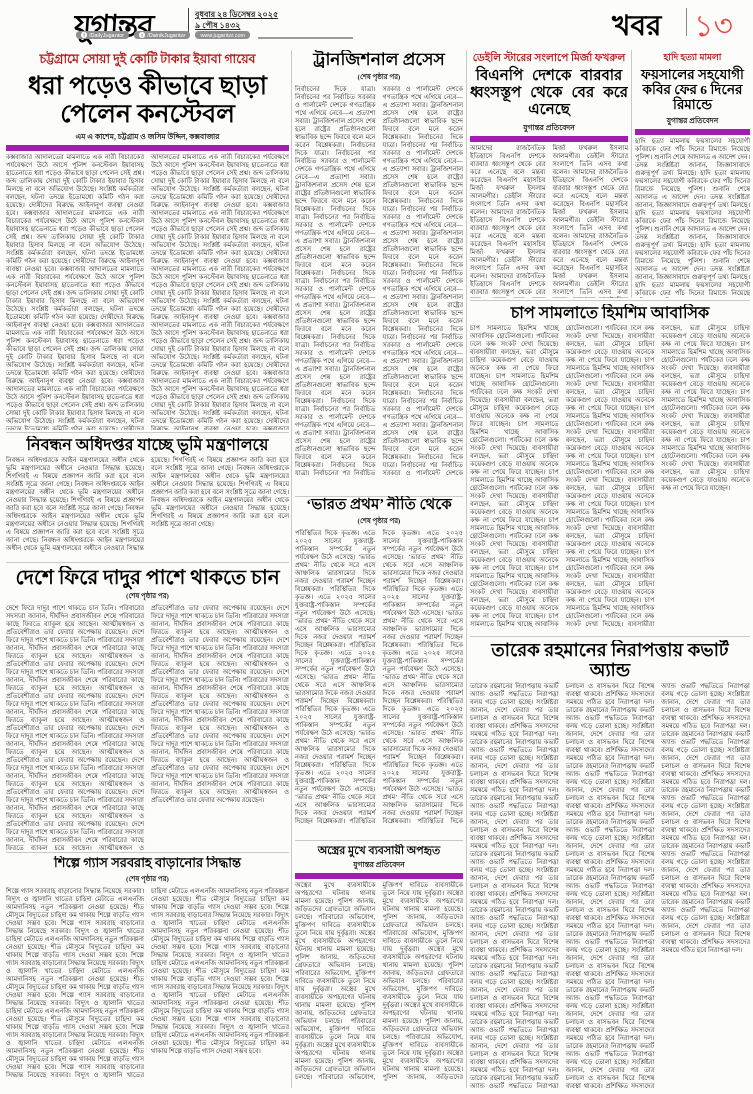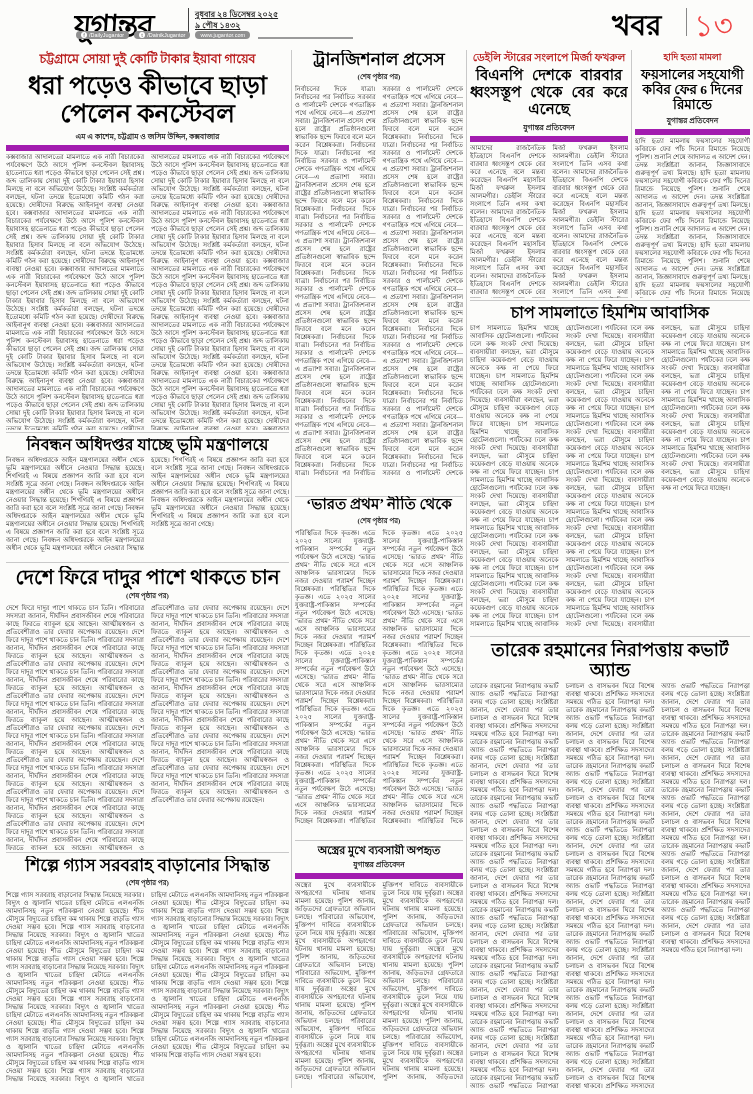--- a/index.html
+++ b/index.html
@@ -90,21 +90,21 @@
     <div class="body-text cols2" style="height:98px;">নিবন্ধন অধিদপ্তরকে আইন মন্ত্রণালয়ের অধীন থেকে ভূমি মন্ত্রণালয়ের অধীনে নেওয়ার সিদ্ধান্ত হয়েছে। শিগগিরই এ বিষয়ে প্রজ্ঞাপন জারি করা হবে বলে সংশ্লিষ্ট সূত্রে জানা গেছে। নিবন্ধন অধিদপ্তরকে আইন মন্ত্রণালয়ের অধীন থেকে ভূমি মন্ত্রণালয়ের অধীনে নেওয়ার সিদ্ধান্ত হয়েছে। শিগগিরই এ বিষয়ে প্রজ্ঞাপন জারি করা হবে বলে সংশ্লিষ্ট সূত্রে জানা গেছে। নিবন্ধন অধিদপ্তরকে আইন মন্ত্রণালয়ের অধীন থেকে ভূমি মন্ত্রণালয়ের অধীনে নেওয়ার সিদ্ধান্ত হয়েছে। শিগগিরই এ বিষয়ে প্রজ্ঞাপন জারি করা হবে বলে সংশ্লিষ্ট সূত্রে জানা গেছে। নিবন্ধন অধিদপ্তরকে আইন মন্ত্রণালয়ের অধীন থেকে ভূমি মন্ত্রণালয়ের অধীনে নেওয়ার সিদ্ধান্ত হয়েছে। শিগগিরই এ বিষয়ে প্রজ্ঞাপন জারি করা হবে বলে সংশ্লিষ্ট সূত্রে জানা গেছে। নিবন্ধন অধিদপ্তরকে আইন মন্ত্রণালয়ের অধীন থেকে ভূমি মন্ত্রণালয়ের অধীনে নেওয়ার সিদ্ধান্ত হয়েছে। শিগগিরই এ বিষয়ে প্রজ্ঞাপন জারি করা হবে বলে সংশ্লিষ্ট সূত্রে জানা গেছে। নিবন্ধন অধিদপ্তরকে আইন মন্ত্রণালয়ের অধীন থেকে ভূমি মন্ত্রণালয়ের অধীনে নেওয়ার সিদ্ধান্ত হয়েছে। শিগগিরই এ বিষয়ে প্রজ্ঞাপন জারি করা হবে বলে সংশ্লিষ্ট সূত্রে জানা গেছে।</div>
   </div>
 
   <div class="article" style="left:6px;top:566px;width:283px;height:284px;">
     <div class="headline" style="font-size:20px;">দেশে ফিরে দাদুর পাশে থাকতে চান</div>
     <div class="note">(শেষ পৃষ্ঠার পর)</div>
     <div class="body-text cols2" style="height:250px;">দেশে ফিরে দাদুর পাশে থাকতে চান তিনি। পরিবারের সদস্যরা জানান, দীর্ঘদিন প্রবাসজীবন শেষে পরিবারের কাছে ফিরতে ব্যাকুল হয়ে আছেন। আত্মীয়স্বজন ও প্রতিবেশীরাও তার ফেরার অপেক্ষায় রয়েছেন। দেশে ফিরে দাদুর পাশে থাকতে চান তিনি। পরিবারের সদস্যরা জানান, দীর্ঘদিন প্রবাসজীবন শেষে পরিবারের কাছে ফিরতে ব্যাকুল হয়ে আছেন। আত্মীয়স্বজন ও প্রতিবেশীরাও তার ফেরার অপেক্ষায় রয়েছেন। দেশে ফিরে দাদুর পাশে থাকতে চান তিনি। পরিবারের সদস্যরা জানান, দীর্ঘদিন প্রবাসজীবন শেষে পরিবারের কাছে ফিরতে ব্যাকুল হয়ে আছেন। আত্মীয়স্বজন ও প্রতিবেশীরাও তার ফেরার অপেক্ষায় রয়েছেন। দেশে ফিরে দাদুর পাশে থাকতে চান তিনি। পরিবারের সদস্যরা জানান, দীর্ঘদিন প্রবাসজীবন শেষে পরিবারের কাছে ফিরতে ব্যাকুল হয়ে আছেন। আত্মীয়স্বজন ও প্রতিবেশীরাও তার ফেরার অপেক্ষায় রয়েছেন। দেশে ফিরে দাদুর পাশে থাকতে চান তিনি। পরিবারের সদস্যরা জানান, দীর্ঘদিন প্রবাসজীবন শেষে পরিবারের কাছে ফিরতে ব্যাকুল হয়ে আছেন। আত্মীয়স্বজন ও প্রতিবেশীরাও তার ফেরার অপেক্ষায় রয়েছেন। দেশে ফিরে দাদুর পাশে থাকতে চান তিনি। পরিবারের সদস্যরা জানান, দীর্ঘদিন প্রবাসজীবন শেষে পরিবারের কাছে ফিরতে ব্যাকুল হয়ে আছেন। আত্মীয়স্বজন ও প্রতিবেশীরাও তার ফেরার অপেক্ষায় রয়েছেন। দেশে ফিরে দাদুর পাশে থাকতে চান তিনি। পরিবারের সদস্যরা জানান, দীর্ঘদিন প্রবাসজীবন শেষে পরিবারের কাছে ফিরতে ব্যাকুল হয়ে আছেন। আত্মীয়স্বজন ও প্রতিবেশীরাও তার ফেরার অপেক্ষায় রয়েছেন। দেশে ফিরে দাদুর পাশে থাকতে চান তিনি। পরিবারের সদস্যরা জানান, দীর্ঘদিন প্রবাসজীবন শেষে পরিবারের কাছে ফিরতে ব্যাকুল হয়ে আছেন। আত্মীয়স্বজন ও প্রতিবেশীরাও তার ফেরার অপেক্ষায় রয়েছেন। দেশে ফিরে দাদুর পাশে থাকতে চান তিনি। পরিবারের সদস্যরা জানান, দীর্ঘদিন প্রবাসজীবন শেষে পরিবারের কাছে ফিরতে ব্যাকুল হয়ে আছেন। আত্মীয়স্বজন ও প্রতিবেশীরাও তার ফেরার অপেক্ষায় রয়েছেন। দেশে ফিরে দাদুর পাশে থাকতে চান তিনি। পরিবারের সদস্যরা জানান, দীর্ঘদিন প্রবাসজীবন শেষে পরিবারের কাছে ফিরতে ব্যাকুল হয়ে আছেন। আত্মীয়স্বজন ও প্রতিবেশীরাও তার ফেরার অপেক্ষায় রয়েছেন। দেশে ফিরে দাদুর পাশে থাকতে চান তিনি। পরিবারের সদস্যরা জানান, দীর্ঘদিন প্রবাসজীবন শেষে পরিবারের কাছে ফিরতে ব্যাকুল হয়ে আছেন। আত্মীয়স্বজন ও প্রতিবেশীরাও তার ফেরার অপেক্ষায় রয়েছেন। দেশে ফিরে দাদুর পাশে থাকতে চান তিনি। পরিবারের সদস্যরা জানান, দীর্ঘদিন প্রবাসজীবন শেষে পরিবারের কাছে ফিরতে ব্যাকুল হয়ে আছেন। আত্মীয়স্বজন ও প্রতিবেশীরাও তার ফেরার অপেক্ষায় রয়েছেন। দেশে ফিরে দাদুর পাশে থাকতে চান তিনি। পরিবারের সদস্যরা জানান, দীর্ঘদিন প্রবাসজীবন শেষে পরিবারের কাছে ফিরতে ব্যাকুল হয়ে আছেন। আত্মীয়স্বজন ও প্রতিবেশীরাও তার ফেরার অপেক্ষায় রয়েছেন। দেশে ফিরে দাদুর পাশে থাকতে চান তিনি। পরিবারের সদস্যরা জানান, দীর্ঘদিন প্রবাসজীবন শেষে পরিবারের কাছে ফিরতে ব্যাকুল হয়ে আছেন। আত্মীয়স্বজন ও প্রতিবেশীরাও তার ফেরার অপেক্ষায় রয়েছেন।</div>
   </div>
 
   <div class="article" style="left:6px;top:856px;width:283px;height:232px;">
-    <div class="headline" style="font-size:17px;">শিল্পে গ্যাস সরবরাহ বাড়ানোর সিদ্ধান্ত</div>
+    <div class="headline" style="font-size:13px;">শিল্পে গ্যাস সরবরাহ বাড়ানোর সিদ্ধান্ত</div>
     <div class="note">(শেষ পৃষ্ঠার পর)</div>
     <div class="body-text cols2" style="height:196px;">শিল্পে গ্যাস সরবরাহ বাড়ানোর সিদ্ধান্ত নিয়েছে সরকার। বিদ্যুৎ ও জ্বালানি খাতের চাহিদা মেটাতে এলএনজি আমদানিসহ নতুন পরিকল্পনা নেওয়া হয়েছে। শীত মৌসুমে বিদ্যুতের চাহিদা কম থাকায় শিল্পে বাড়তি গ্যাস দেওয়া সম্ভব হবে। শিল্পে গ্যাস সরবরাহ বাড়ানোর সিদ্ধান্ত নিয়েছে সরকার। বিদ্যুৎ ও জ্বালানি খাতের চাহিদা মেটাতে এলএনজি আমদানিসহ নতুন পরিকল্পনা নেওয়া হয়েছে। শীত মৌসুমে বিদ্যুতের চাহিদা কম থাকায় শিল্পে বাড়তি গ্যাস দেওয়া সম্ভব হবে। শিল্পে গ্যাস সরবরাহ বাড়ানোর সিদ্ধান্ত নিয়েছে সরকার। বিদ্যুৎ ও জ্বালানি খাতের চাহিদা মেটাতে এলএনজি আমদানিসহ নতুন পরিকল্পনা নেওয়া হয়েছে। শীত মৌসুমে বিদ্যুতের চাহিদা কম থাকায় শিল্পে বাড়তি গ্যাস দেওয়া সম্ভব হবে। শিল্পে গ্যাস সরবরাহ বাড়ানোর সিদ্ধান্ত নিয়েছে সরকার। বিদ্যুৎ ও জ্বালানি খাতের চাহিদা মেটাতে এলএনজি আমদানিসহ নতুন পরিকল্পনা নেওয়া হয়েছে। শীত মৌসুমে বিদ্যুতের চাহিদা কম থাকায় শিল্পে বাড়তি গ্যাস দেওয়া সম্ভব হবে। শিল্পে গ্যাস সরবরাহ বাড়ানোর সিদ্ধান্ত নিয়েছে সরকার। বিদ্যুৎ ও জ্বালানি খাতের চাহিদা মেটাতে এলএনজি আমদানিসহ নতুন পরিকল্পনা নেওয়া হয়েছে। শীত মৌসুমে বিদ্যুতের চাহিদা কম থাকায় শিল্পে বাড়তি গ্যাস দেওয়া সম্ভব হবে। শিল্পে গ্যাস সরবরাহ বাড়ানোর সিদ্ধান্ত নিয়েছে সরকার। বিদ্যুৎ ও জ্বালানি খাতের চাহিদা মেটাতে এলএনজি আমদানিসহ নতুন পরিকল্পনা নেওয়া হয়েছে। শীত মৌসুমে বিদ্যুতের চাহিদা কম থাকায় শিল্পে বাড়তি গ্যাস দেওয়া সম্ভব হবে। শিল্পে গ্যাস সরবরাহ বাড়ানোর সিদ্ধান্ত নিয়েছে সরকার। বিদ্যুৎ ও জ্বালানি খাতের চাহিদা মেটাতে এলএনজি আমদানিসহ নতুন পরিকল্পনা নেওয়া হয়েছে। শীত মৌসুমে বিদ্যুতের চাহিদা কম থাকায় শিল্পে বাড়তি গ্যাস দেওয়া সম্ভব হবে। শিল্পে গ্যাস সরবরাহ বাড়ানোর সিদ্ধান্ত নিয়েছে সরকার। বিদ্যুৎ ও জ্বালানি খাতের চাহিদা মেটাতে এলএনজি আমদানিসহ নতুন পরিকল্পনা নেওয়া হয়েছে। শীত মৌসুমে বিদ্যুতের চাহিদা কম থাকায় শিল্পে বাড়তি গ্যাস দেওয়া সম্ভব হবে। শিল্পে গ্যাস সরবরাহ বাড়ানোর সিদ্ধান্ত নিয়েছে সরকার। বিদ্যুৎ ও জ্বালানি খাতের চাহিদা মেটাতে এলএনজি আমদানিসহ নতুন পরিকল্পনা নেওয়া হয়েছে। শীত মৌসুমে বিদ্যুতের চাহিদা কম থাকায় শিল্পে বাড়তি গ্যাস দেওয়া সম্ভব হবে। শিল্পে গ্যাস সরবরাহ বাড়ানোর সিদ্ধান্ত নিয়েছে সরকার। বিদ্যুৎ ও জ্বালানি খাতের চাহিদা মেটাতে এলএনজি আমদানিসহ নতুন পরিকল্পনা নেওয়া হয়েছে। শীত মৌসুমে বিদ্যুতের চাহিদা কম থাকায় শিল্পে বাড়তি গ্যাস দেওয়া সম্ভব হবে।</div>
   </div>
 
   <div class="article" style="left:295px;top:50px;width:168px;height:442px;">
     <div class="headline" style="font-size:17px;">ট্রানজিশনাল প্রসেস</div>
     <div class="note">(শেষ পৃষ্ঠার পর)</div>
     <div class="body-text cols2" style="height:398px;">নির্বাচনের দিকে যাত্রা। নির্বাচনের পর নির্বাচিত সরকার ও পার্লামেন্ট দেশকে গণতান্ত্রিক পথে এগিয়ে নেবে—এ প্রত্যাশা সবার। ট্রানজিশনাল প্রসেস শেষ হলে রাষ্ট্রের প্রতিষ্ঠানগুলো স্বাভাবিক ছন্দে ফিরবে বলে মনে করেন বিশ্লেষকরা। নির্বাচনের দিকে যাত্রা। নির্বাচনের পর নির্বাচিত সরকার ও পার্লামেন্ট দেশকে গণতান্ত্রিক পথে এগিয়ে নেবে—এ প্রত্যাশা সবার। ট্রানজিশনাল প্রসেস শেষ হলে রাষ্ট্রের প্রতিষ্ঠানগুলো স্বাভাবিক ছন্দে ফিরবে বলে মনে করেন বিশ্লেষকরা। নির্বাচনের দিকে যাত্রা। নির্বাচনের পর নির্বাচিত সরকার ও পার্লামেন্ট দেশকে গণতান্ত্রিক পথে এগিয়ে নেবে—এ প্রত্যাশা সবার। ট্রানজিশনাল প্রসেস শেষ হলে রাষ্ট্রের প্রতিষ্ঠানগুলো স্বাভাবিক ছন্দে ফিরবে বলে মনে করেন বিশ্লেষকরা। নির্বাচনের দিকে যাত্রা। নির্বাচনের পর নির্বাচিত সরকার ও পার্লামেন্ট দেশকে গণতান্ত্রিক পথে এগিয়ে নেবে—এ প্রত্যাশা সবার। ট্রানজিশনাল প্রসেস শেষ হলে রাষ্ট্রের প্রতিষ্ঠানগুলো স্বাভাবিক ছন্দে ফিরবে বলে মনে করেন বিশ্লেষকরা। নির্বাচনের দিকে যাত্রা। নির্বাচনের পর নির্বাচিত সরকার ও পার্লামেন্ট দেশকে গণতান্ত্রিক পথে এগিয়ে নেবে—এ প্রত্যাশা সবার। ট্রানজিশনাল প্রসেস শেষ হলে রাষ্ট্রের প্রতিষ্ঠানগুলো স্বাভাবিক ছন্দে ফিরবে বলে মনে করেন বিশ্লেষকরা। নির্বাচনের দিকে যাত্রা। নির্বাচনের পর নির্বাচিত সরকার ও পার্লামেন্ট দেশকে গণতান্ত্রিক পথে এগিয়ে নেবে—এ প্রত্যাশা সবার। ট্রানজিশনাল প্রসেস শেষ হলে রাষ্ট্রের প্রতিষ্ঠানগুলো স্বাভাবিক ছন্দে ফিরবে বলে মনে করেন বিশ্লেষকরা। নির্বাচনের দিকে যাত্রা। নির্বাচনের পর নির্বাচিত সরকার ও পার্লামেন্ট দেশকে গণতান্ত্রিক পথে এগিয়ে নেবে—এ প্রত্যাশা সবার। ট্রানজিশনাল প্রসেস শেষ হলে রাষ্ট্রের প্রতিষ্ঠানগুলো স্বাভাবিক ছন্দে ফিরবে বলে মনে করেন বিশ্লেষকরা। নির্বাচনের দিকে যাত্রা। নির্বাচনের পর নির্বাচিত সরকার ও পার্লামেন্ট দেশকে গণতান্ত্রিক পথে এগিয়ে নেবে—এ প্রত্যাশা সবার। ট্রানজিশনাল প্রসেস শেষ হলে রাষ্ট্রের প্রতিষ্ঠানগুলো স্বাভাবিক ছন্দে ফিরবে বলে মনে করেন বিশ্লেষকরা। নির্বাচনের দিকে যাত্রা। নির্বাচনের পর নির্বাচিত সরকার ও পার্লামেন্ট দেশকে গণতান্ত্রিক পথে এগিয়ে নেবে—এ প্রত্যাশা সবার। ট্রানজিশনাল প্রসেস শেষ হলে রাষ্ট্রের প্রতিষ্ঠানগুলো স্বাভাবিক ছন্দে ফিরবে বলে মনে করেন বিশ্লেষকরা। নির্বাচনের দিকে যাত্রা। নির্বাচনের পর নির্বাচিত সরকার ও পার্লামেন্ট দেশকে গণতান্ত্রিক পথে এগিয়ে নেবে—এ প্রত্যাশা সবার। ট্রানজিশনাল প্রসেস শেষ হলে রাষ্ট্রের প্রতিষ্ঠানগুলো স্বাভাবিক ছন্দে ফিরবে বলে মনে করেন বিশ্লেষকরা। নির্বাচনের দিকে যাত্রা। নির্বাচনের পর নির্বাচিত সরকার ও পার্লামেন্ট দেশকে গণতান্ত্রিক পথে এগিয়ে নেবে—এ প্রত্যাশা সবার। ট্রানজিশনাল প্রসেস শেষ হলে রাষ্ট্রের প্রতিষ্ঠানগুলো স্বাভাবিক ছন্দে ফিরবে বলে মনে করেন বিশ্লেষকরা। নির্বাচনের দিকে যাত্রা। নির্বাচনের পর নির্বাচিত সরকার ও পার্লামেন্ট দেশকে গণতান্ত্রিক পথে এগিয়ে নেবে—এ প্রত্যাশা সবার। ট্রানজিশনাল প্রসেস শেষ হলে রাষ্ট্রের প্রতিষ্ঠানগুলো স্বাভাবিক ছন্দে ফিরবে বলে মনে করেন বিশ্লেষকরা। নির্বাচনের দিকে যাত্রা। নির্বাচনের পর নির্বাচিত সরকার ও পার্লামেন্ট দেশকে গণতান্ত্রিক পথে এগিয়ে নেবে—এ প্রত্যাশা সবার। ট্রানজিশনাল প্রসেস শেষ হলে রাষ্ট্রের প্রতিষ্ঠানগুলো স্বাভাবিক ছন্দে ফিরবে বলে মনে করেন বিশ্লেষকরা। নির্বাচনের দিকে যাত্রা। নির্বাচনের পর নির্বাচিত সরকার ও পার্লামেন্ট দেশকে গণতান্ত্রিক পথে এগিয়ে নেবে—এ প্রত্যাশা সবার। ট্রানজিশনাল প্রসেস শেষ হলে রাষ্ট্রের প্রতিষ্ঠানগুলো স্বাভাবিক ছন্দে ফিরবে বলে মনে করেন বিশ্লেষকরা।</div>
   </div>
 

